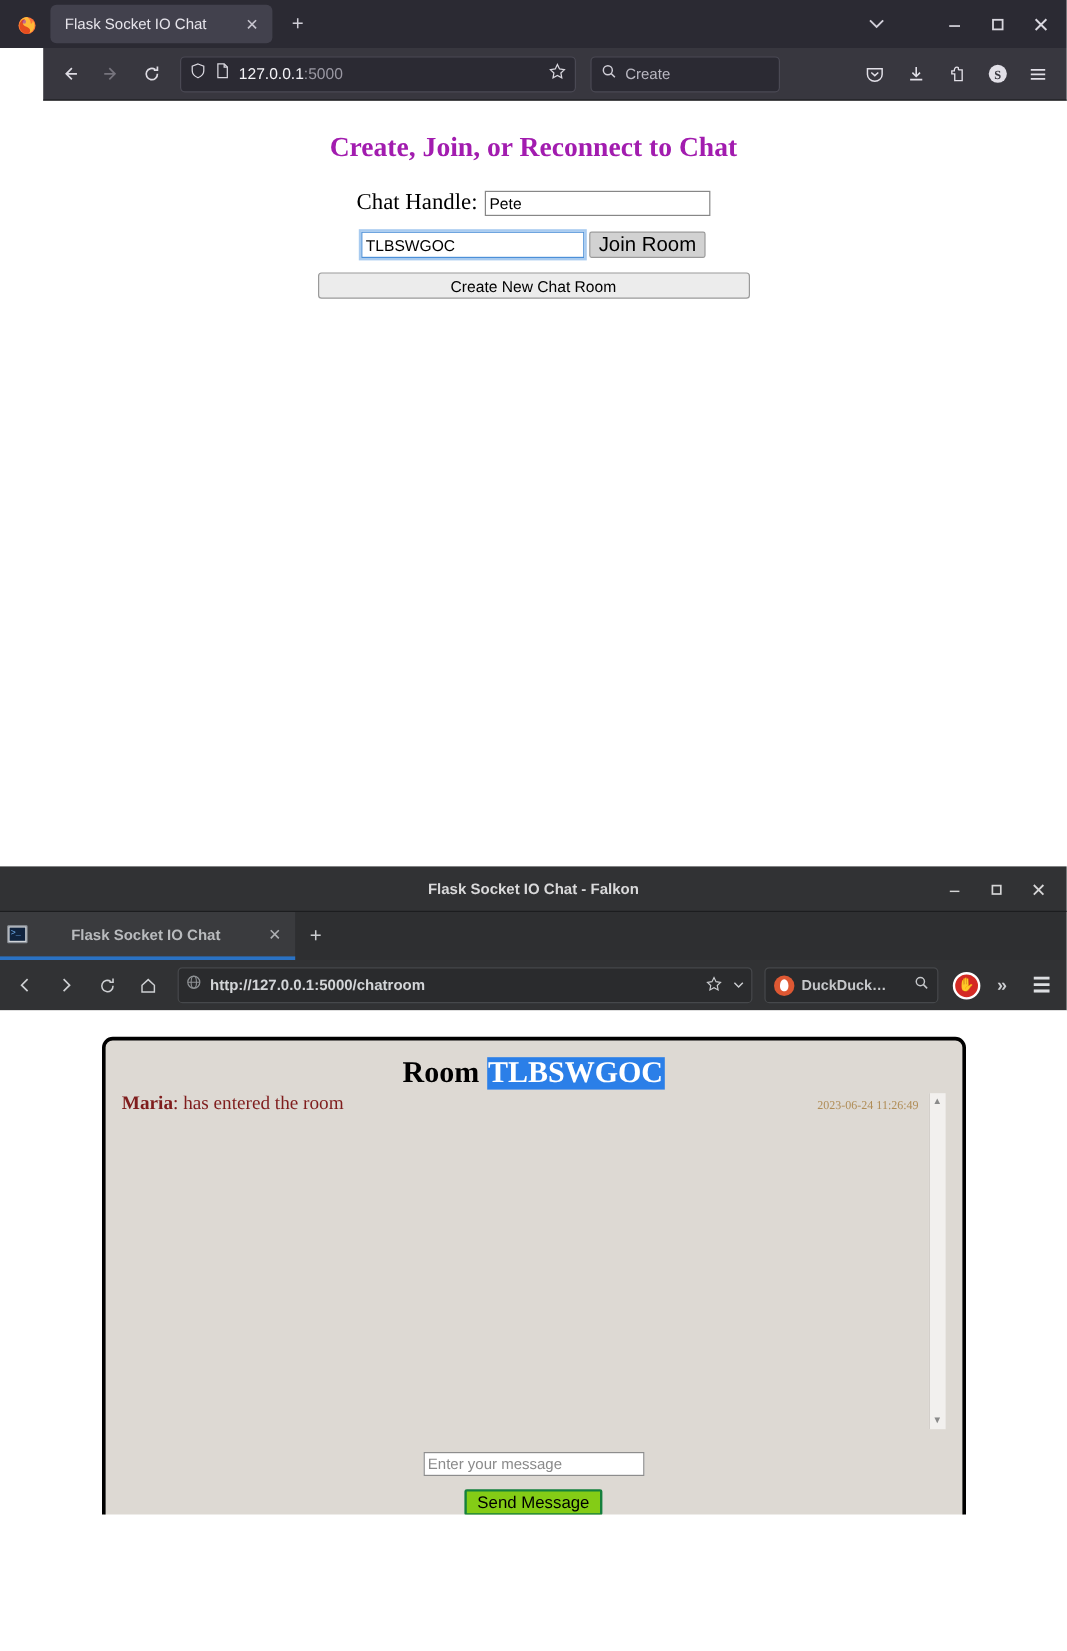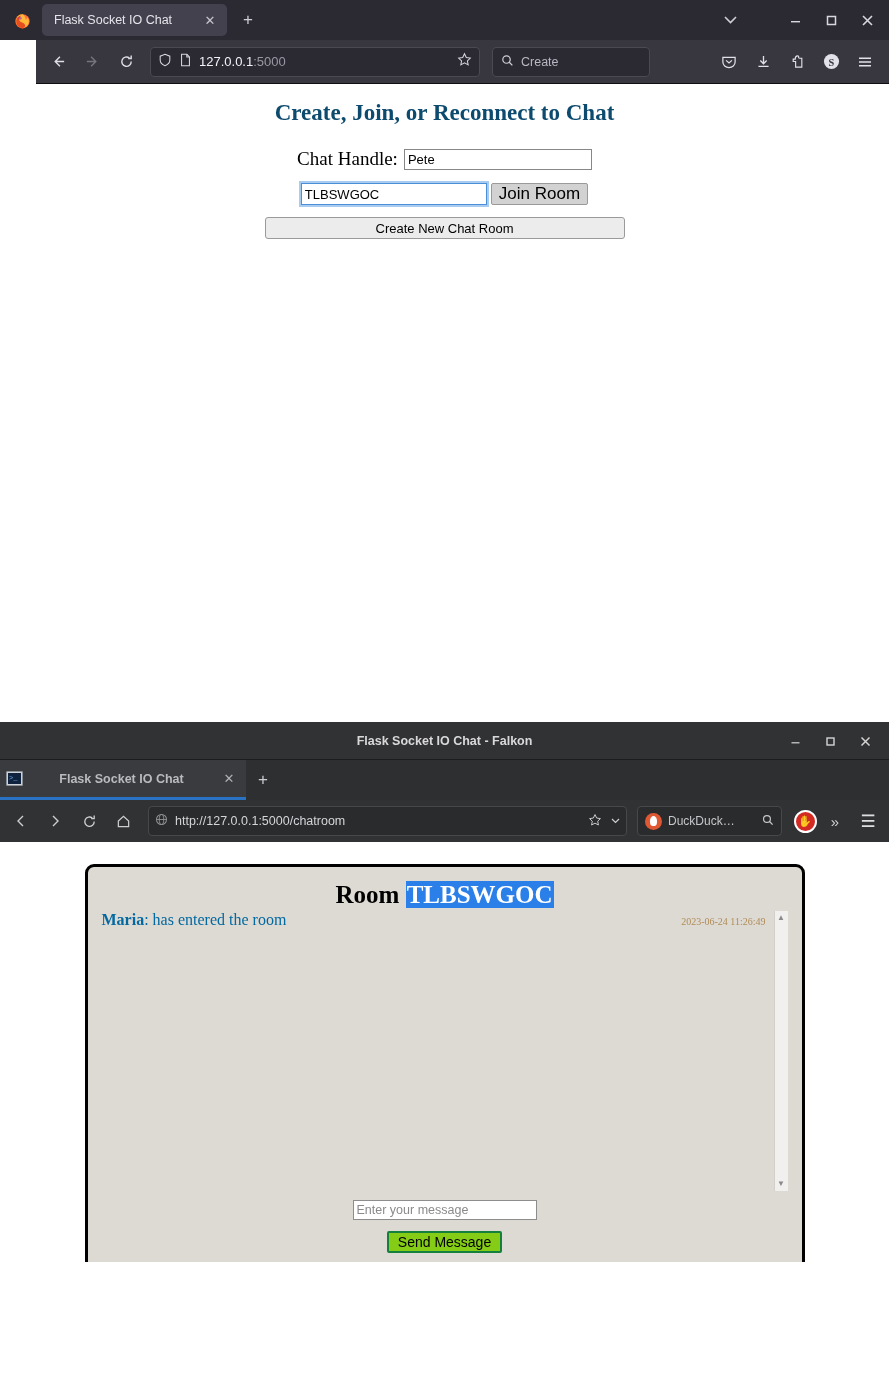--- a/index.html
+++ b/index.html
@@ -68,22 +68,22 @@
     border-radius: 4px; display: flex; align-items: center; padding: 0 8px; gap: 7px; margin-left: 10px;
   }
   .ff-search-ph { font-size: 12.5px; color: #b9b7c1; }
   .ff-tool-icons { margin-left: auto; display: flex; align-items: center; gap: 2px; padding-right: 2px; }
   .ff-ticon { width: 32px; height: 30px; display: flex; align-items: center; justify-content: center;
     color: #e2e0e8; font-size: 14px; }
 
   .ff-page { height: 637px; background: #ffffff; overflow: hidden;
     font-family: "Liberation Serif", serif; }
   .ff-h1 {
-    text-align: center; font-size: 23px; font-weight: bold; color: #0c4a6e;
-    margin-top: 16px; font-family: "Liberation Serif", serif;
+    text-align: center; font-size: 23px; font-weight: bold; color: #a21caf;
+    margin-top: 26px; font-family: "Liberation Serif", serif;
   }
   .ff-row { display: flex; justify-content: center; align-items: center; margin-top: 22px; }
   .ff-label { font-size: 19px; color: #000; margin-right: 6px; font-family: "Liberation Serif", serif; }
   .inp-handle {
     width: 188px; height: 21px; border: 1px solid #878787; background: #fff;
     font-family: "Liberation Sans", sans-serif; font-size: 13px; color: #000; padding: 0 3px;
   }
   .ff-row2 { display: flex; justify-content: center; align-items: center; margin-top: 13px; gap: 1px; }
   .inp-room {
     width: 186px; height: 22px; border: 1px solid #4b8fd8; background: #fff;
@@ -128,21 +128,21 @@
   .fk-favicon::after {
     content: ">_"; position: absolute; left: 2px; top: 0px; font-size: 7px; color: #6ca8e8;
     font-family: "Liberation Mono", monospace; line-height: 13px;
   }
   .fk-tab-title { flex: 1; text-align: center; font-size: 12.5px; font-weight: bold; color: #b9bbbe;
     white-space: nowrap; overflow: hidden; }
   .fk-tab-close { width: 18px; color: #aeb0b3; font-size: 13px; text-align: center; }
   .fk-newtab { width: 34px; height: 40px; display: flex; align-items: center; justify-content: center;
     color: #cbcdd0; font-size: 17px; }
 
-  .fk-navbar { height: 42px; background: #313234; display: flex; align-items: center; padding: 0 6px; gap: 4px; }
+  .fk-navbar { height: 42px; background: #313234; display: flex; align-items: center; padding: 0 6px; gap: 4px; font-weight: bold; }
   .fk-navbtn { width: 30px; height: 30px; display: flex; align-items: center; justify-content: center;
     color: #cdcfd2; font-size: 15px; }
   .fk-urlbar {
     flex: 1; height: 30px; background: #2a2b2d; border: 1px solid #46484b; border-radius: 4px;
     display: flex; align-items: center; padding: 0 6px; gap: 7px; margin: 0 6px;
   }
   .fk-url-text { flex: 1; font-size: 12.5px; color: #d3d5d8; white-space: nowrap; }
   .fk-star { color: #cdcfd2; font-size: 13px; }
   .fk-caret { color: #cdcfd2; font-size: 8px; margin-left: 2px; }
   .fk-searchbar {
@@ -171,24 +171,24 @@
   .chat-h1 { text-align: center; font-size: 25px; font-weight: bold; color: #000; margin-bottom: 2px; }
   .chat-h1 .sel { background: #2b7fe8; color: #ffffff; padding: 0 1px; }
   .msg-area { position: relative; height: 280px; }
   .msg-scroll {
     position: absolute; right: 0; top: 0; width: 14px; height: 280px; background: #f2f0ee;
     border-left: 1px solid #d3cfca; display: flex; flex-direction: column; justify-content: space-between;
     align-items: center; padding: 3px 0;
   }
   .sb-arrow { font-size: 8px; color: #8a8a8a; line-height: 1; }
   .msg-row { display: flex; align-items: baseline; padding-right: 22px; }
-  .msg-text { flex: 1; font-size: 16px; color: #0369a1; }
+  .msg-text { flex: 1; font-size: 16px; color: #7f1d1d; }
   .msg-text b { font-weight: bold; }
   .msg-time { font-size: 10px; color: #b08d57; white-space: nowrap; }
-  .chat-foot { text-align: center; margin-top: 9px; }
+  .chat-foot { text-align: center; margin-top: 19px; }
   .inp-msg {
     width: 184px; height: 20px; border: 1px solid #8d8d8d; background: #fff;
     font-family: "Liberation Sans", sans-serif; font-size: 12.5px; color: #000; padding: 0 3px;
   }
   .inp-msg::placeholder { color: #8a8a8a; }
   .btn-chat {
     height: 22px; background: #84cc16; border: 2px solid #15803d; border-radius: 2px;
     font-family: "Liberation Sans", sans-serif; font-size: 14px; color: #000; padding: 0 9px;
     margin-top: 11px;
   }

